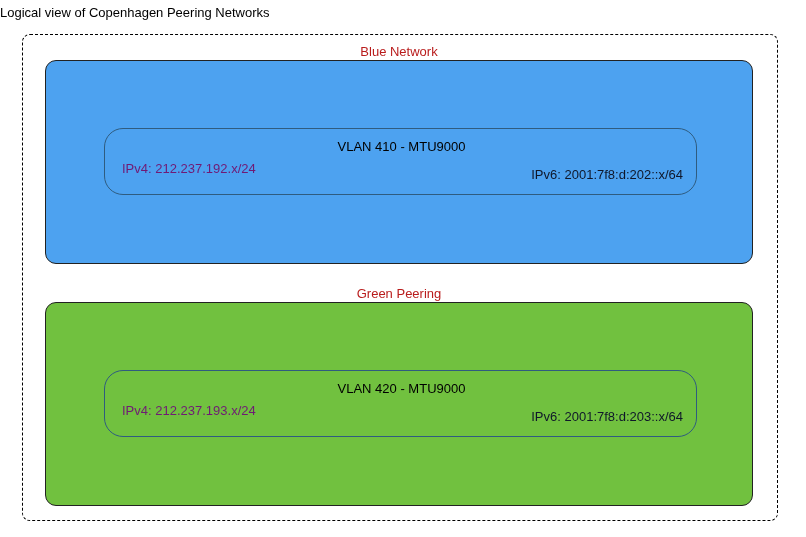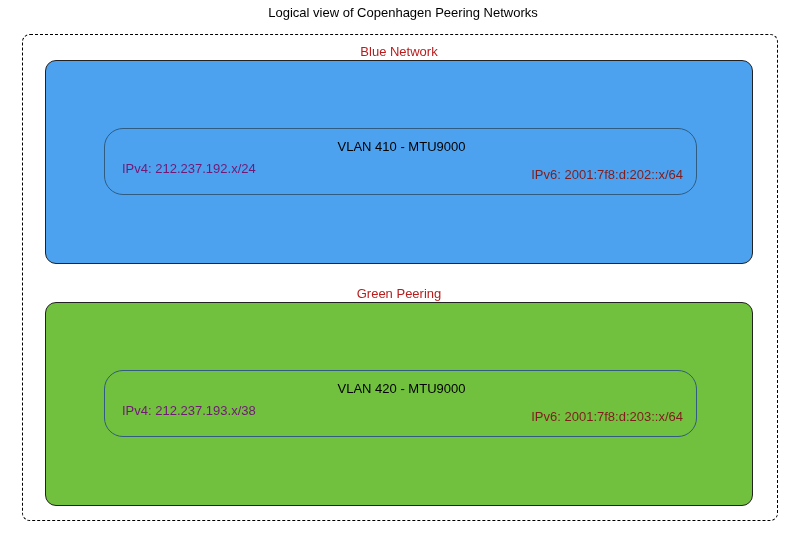--- a/index.html
+++ b/index.html
@@ -20,21 +20,21 @@
     width: 806px;
     height: 537px;
   }
 
   
   .diagram-title {
     position: absolute;
     left: 0;
     top: 5px;
     width: 806px;
-    text-align: center;
+    text-align: left;
     font-size: 13px;
     line-height: 16px;
     color: #000000;
     white-space: nowrap;
   }
 
   
   .outer-boundary {
     position: absolute;
     left: 22px;
@@ -114,21 +114,21 @@
     color: #701a75;
     white-space: nowrap;
   }
 
   .vlan-ipv6 {
     position: absolute;
     right: 13px;
     top: 38px;
     font-size: 13px;
     line-height: 16px;
-    color: #7f1d1d;
+    color: #0f172a;
     white-space: nowrap;
   }
 </style>
 </head>
 <body>
 
 <div class="canvas">
 
   <div class="diagram-title">Logical view of Copenhagen Peering Networks</div>
 
@@ -149,19 +149,19 @@
   </div>
 
   <div class="network-label green-label">Green Peering</div>
 
   <div class="network-box green-box">
 
     <div class="vlan-box">
 
       <div class="vlan-title">VLAN 420 - MTU9000</div>
 
-      <div class="vlan-ipv4">IPv4: 212.237.193.x/38</div>
+      <div class="vlan-ipv4">IPv4: 212.237.193.x/24</div>
 
       <div class="vlan-ipv6">IPv6: 2001:7f8:d:203::x/64</div>
     </div>
   </div>
 
 </div>
 
 </body></html>

